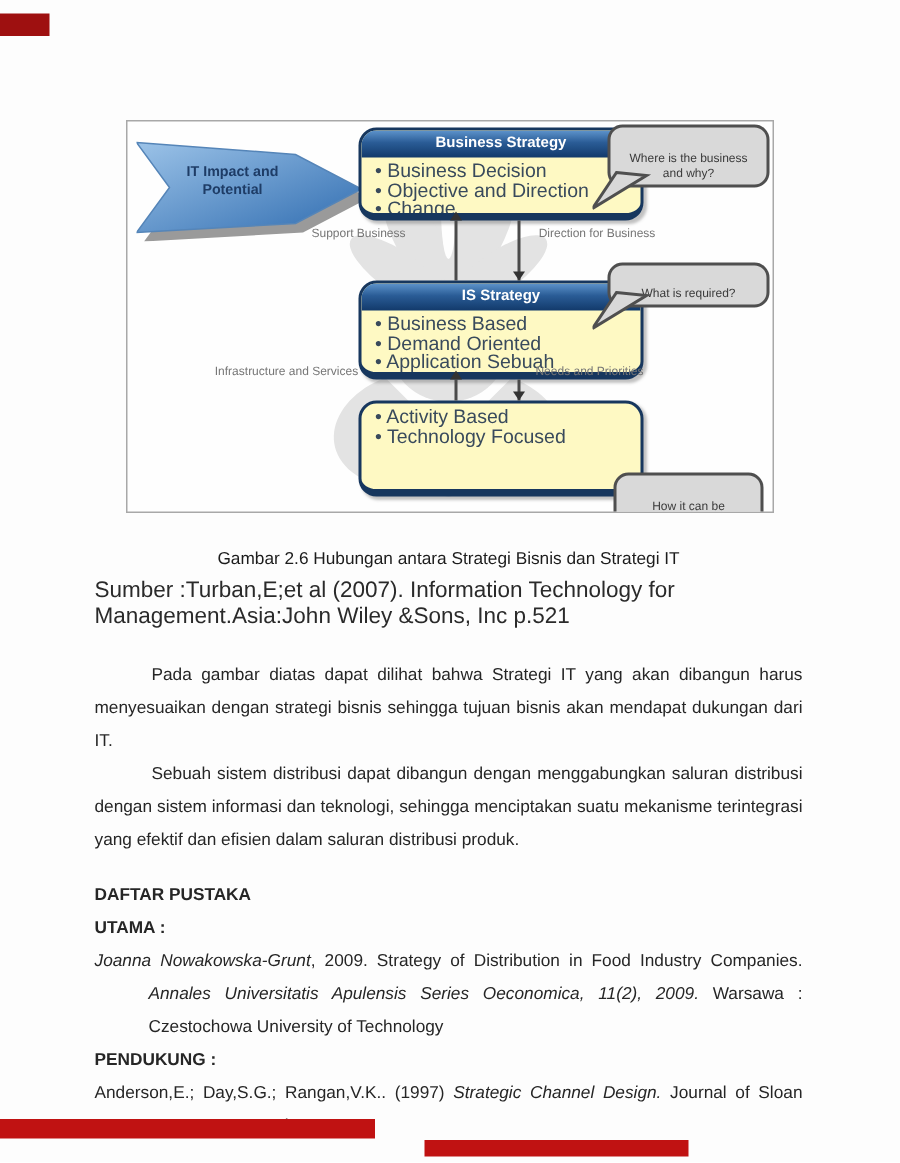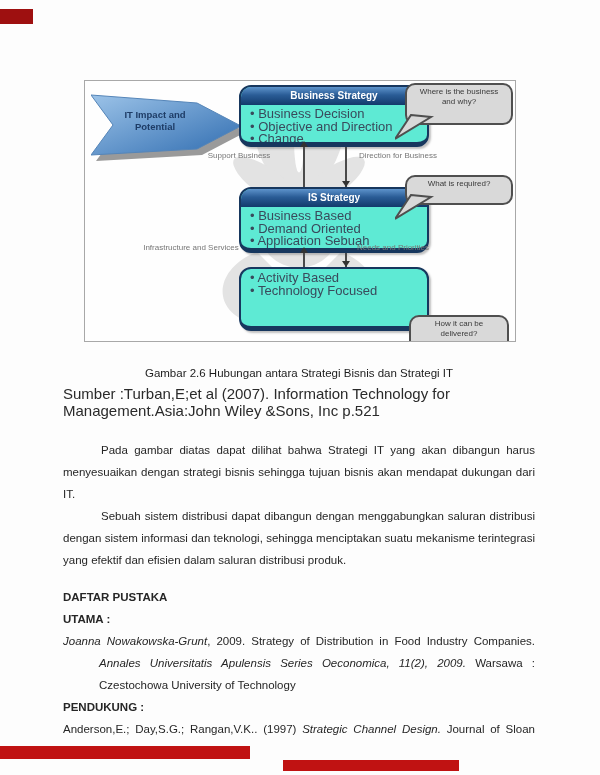--- a/index.html
+++ b/index.html
@@ -15,36 +15,36 @@
   
   .figure { position:absolute; left:84px; top:80px; width:430px; height:260px;
             border:1px solid #a8a8a8; background:#fefefe; overflow:hidden; }
   .wm { position:absolute; left:88px; top:0; width:252px; height:260px; }
 
   .banner { position:absolute; left:6px; top:12px; width:152px; height:68px; }
   .banner svg { position:absolute; left:0; top:0; }
   .banner-text { position:absolute; left:24px; top:16px; width:80px; text-align:center;
                  font-size:9.5px; font-weight:bold; color:#1e3c66; line-height:12px; }
 
-  .sbox { position:absolute; left:154px; width:190px; background:#5eead4;
+  .sbox { position:absolute; left:154px; width:190px; background:#fef9c3;
           border:2px solid #17375e; border-bottom-width:5px; border-radius:12px;
           overflow:hidden; box-sizing:border-box; box-shadow:2px 2px 2px rgba(120,120,120,.45); }
   .sbox-head { background:linear-gradient(180deg,#5d93cb 0%,#2a5c96 45%,#123a6b 100%);
                color:#fff; font-weight:bold; font-size:10px; text-align:center;
                height:18px; line-height:18px; }
   .sbox-list { margin:3px 0 0 9px; padding:0; list-style:none;
                font-size:13px; color:#394a5c; line-height:12.5px; }
   .sbox-list li::before { content:"• "; color:#394a5c; }
   .b1 { top:4px; height:62px; }
   .b2 { top:106px; height:66px; }
   .b3 { top:186px; height:64px; }
 
   .bubble { position:absolute; background:#d9d9d9; border:2px solid #4f4f4f;
             border-radius:10px; font-size:8px; color:#3a3a3a; display:flex;
-            align-items:flex-start; justify-content:center; text-align:center;
+            align-items:flex-end; justify-content:center; text-align:center;
             padding:2px 6px; box-sizing:border-box; line-height:10px; }
   .bubble .tail { position:absolute; left:-12px; bottom:-17px; width:40px; height:26px; }
   .bub1 { left:320px; top:2px;  width:108px; height:42px; }
   .bub2 { left:320px; top:94px; width:108px; height:30px; }
   .bub3 { left:324px; top:186px; width:100px; height:42px;margin-top:48px; }
 
   .vline { position:absolute; width:2px; background:#4a4a4a; }
   .v1 { left:218px; top:66px;  height:40px; }
   .v2 { left:260px; top:66px;  height:40px; }
   .v3 { left:218px; top:172px; height:14px; }

